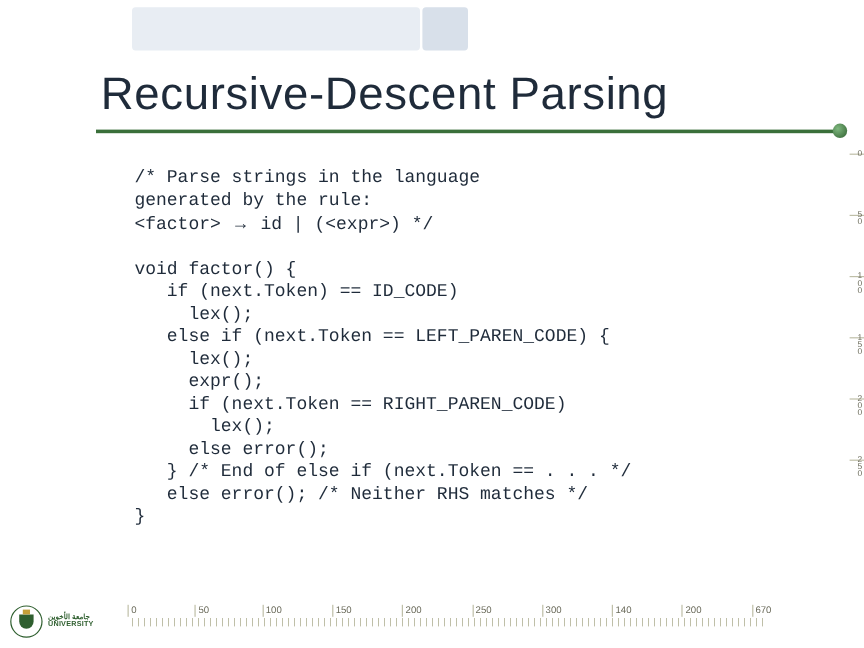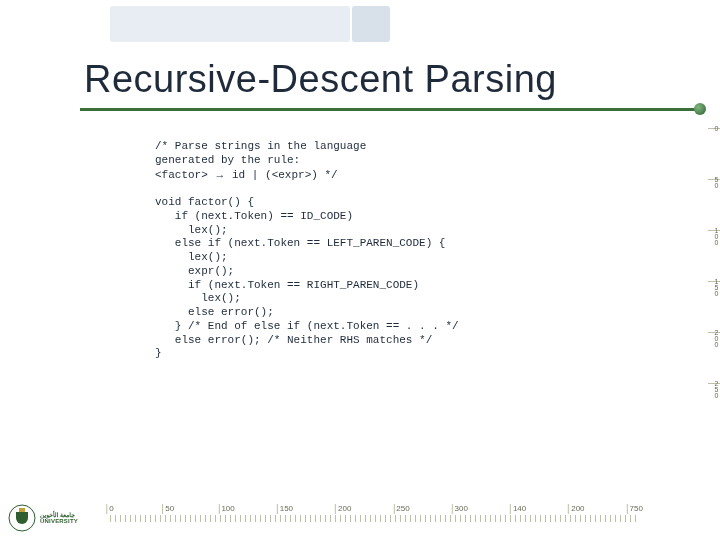--- a/index.html
+++ b/index.html
@@ -61,25 +61,24 @@
     width: 12px;
     height: 12px;
     border-radius: 50%;
     background: radial-gradient(circle at 35% 35%, #7fb87f, #2f5f2f);
   }
   .code-block {
     position: absolute;
     top: 140px;
     left: 112px;
     font-family: "Courier New", monospace;
-    font-size: 11px;
+    font-size: 15px;
     line-height: 1.25;
     color: #1f2b3a;
     white-space: pre;
-    margin-left: 43px;
   }
   .arrow {
     font-family: Arial, sans-serif;
   }
   
   .vruler {
     position: absolute;
     right: 4px;
     top: 128px;
     width: 24px;
@@ -214,21 +213,21 @@
     <div class="hticks"></div>
     <div class="hlabel" style="left:0%">0</div>
     <div class="hlabel" style="left:11%">50</div>
     <div class="hlabel" style="left:22%">100</div>
     <div class="hlabel" style="left:33%">150</div>
     <div class="hlabel" style="left:44%">200</div>
     <div class="hlabel" style="left:55%">250</div>
     <div class="hlabel" style="left:66%">300</div>
     <div class="hlabel" style="left:77%">140</div>
     <div class="hlabel" style="left:88%">200</div>
-    <div class="hlabel" style="left:99%">750</div>
+    <div class="hlabel" style="left:99%">670</div>
   </div>
 
   <div class="logo">
     <svg width="28" height="28" viewBox="0 0 28 28">
       <circle cx="14" cy="14" r="13" fill="none" stroke="#2f5f2f" stroke-width="1"></circle>
       <path d="M8 8 h12 v6 a6 6 0 0 1 -12 0 z" fill="#2f5f2f"></path>
       <rect x="11" y="4" width="6" height="4" fill="#c4a038"></rect>
     </svg>
     <div>
       <div class="logo-text">جامعة الأخوين</div>

